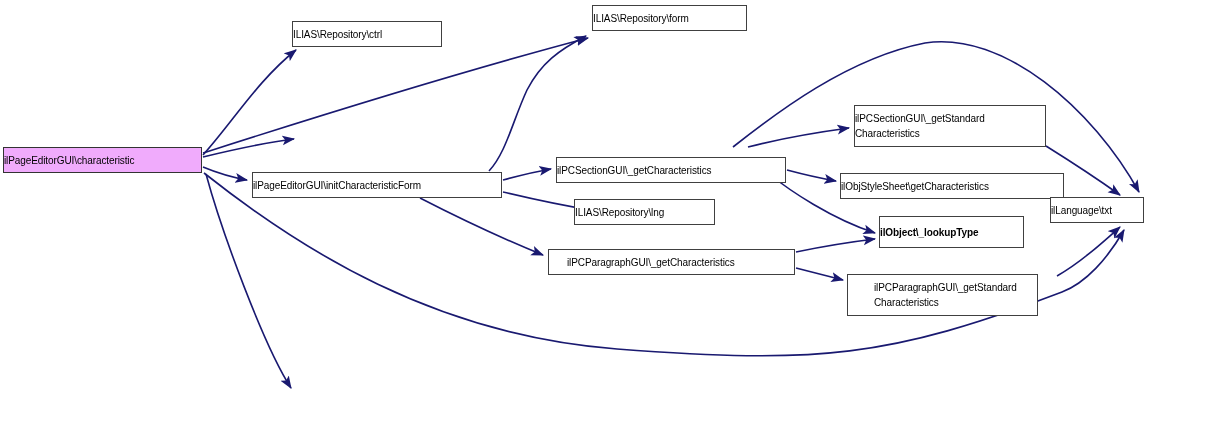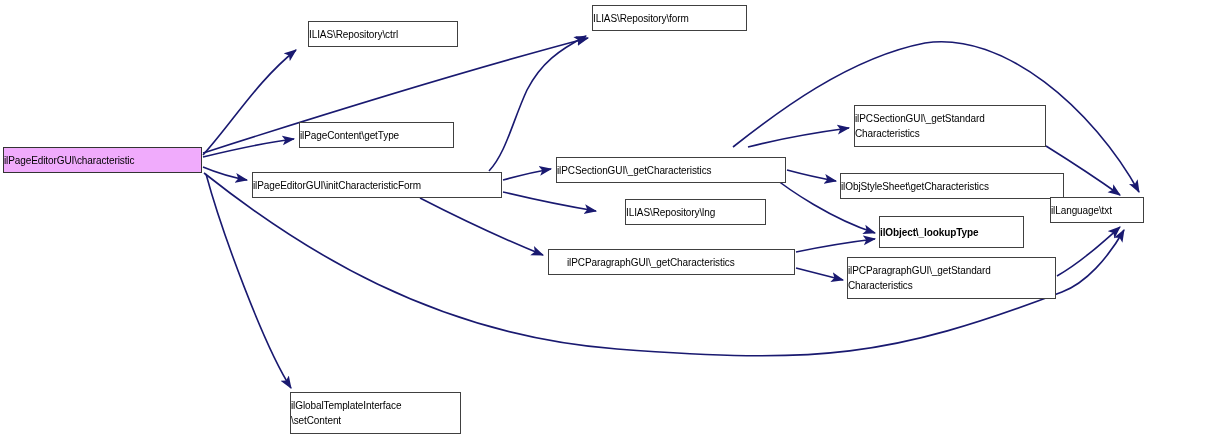--- a/index.html
+++ b/index.html
@@ -98,68 +98,61 @@
       <path d="M796,268 C812,272 827,276 843,280"></path>
 
       <path d="M1057,276 C1080,263 1102,243 1120,227"></path>
     </g>
   </svg>
 
   <div class="node highlight" style="left:3px; top:147px; width:199px; height:26px;">
     <span class="label">ilPageEditorGUI\characteristic</span>
   </div>
 
-  <div class="node" style="left:308px; top:21px; width:150px; height:26px;">
+  <div class="node" style="left:292px; top:21px; width:150px; height:26px;">
     <span class="label">ILIAS\Repository\ctrl</span>
   </div>
 
   <div class="node" style="left:592px; top:5px; width:155px; height:26px;">
     <span class="label">ILIAS\Repository\form</span>
   </div>
 
-  <div class="node" style="left:299px; top:122px; width:155px; height:26px;">
-    <span class="label">ilPageContent\getType</span>
-  </div>
 
   <div class="node" style="left:252px; top:172px; width:250px; height:26px;">
     <span class="label">ilPageEditorGUI\initCharacteristicForm</span>
   </div>
 
   <div class="node" style="left:556px; top:147px; width:230px; height:26px;margin-top:10px;">
     <span class="label">ilPCSectionGUI\_getCharacteristics</span>
   </div>
 
-  <div class="node" style="left:625px; top:199px; width:141px; height:26px;">
+  <div class="node" style="left:574px; top:199px; width:141px; height:26px;">
     <span class="label">ILIAS\Repository\lng</span>
   </div>
 
   <div class="node" style="left:548px; top:249px; width:247px; height:26px;padding-left:18px;">
     <span class="label">ilPCParagraphGUI\_getCharacteristics</span>
   </div>
 
   <div class="node" style="left:854px; top:105px; width:192px; height:42px;">
     <span class="label">ilPCSectionGUI\_getStandard
 Characteristics</span>
   </div>
 
   <div class="node" style="left:840px; top:173px; width:224px; height:26px;">
     <span class="label">ilObjStyleSheet\getCharacteristics</span>
   </div>
 
   <div class="node" style="left:879px; top:216px; width:145px; height:32px;font-weight:bold;">
     <span class="label">ilObject\_lookupType</span>
   </div>
 
-  <div class="node" style="left:847px; top:257px; width:209px; height:42px;">
+  <div class="node" style="left:847px; top:274px; width:191px; height:42px;padding-left:26px;">
     <span class="label">ilPCParagraphGUI\_getStandard
 Characteristics</span>
   </div>
 
   <div class="node" style="left:1050px; top:197px; width:94px; height:26px;">
     <span class="label">ilLanguage\txt</span>
   </div>
 
-  <div class="node" style="left:290px; top:392px; width:171px; height:42px;">
-    <span class="label">ilGlobalTemplateInterface
-\setContent</span>
-  </div>
 
 </div>
 
 </body></html>

